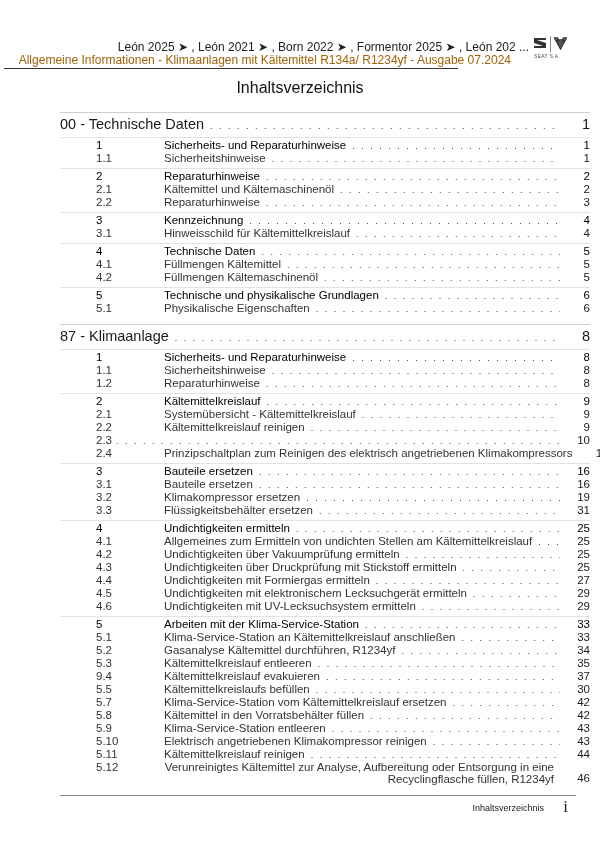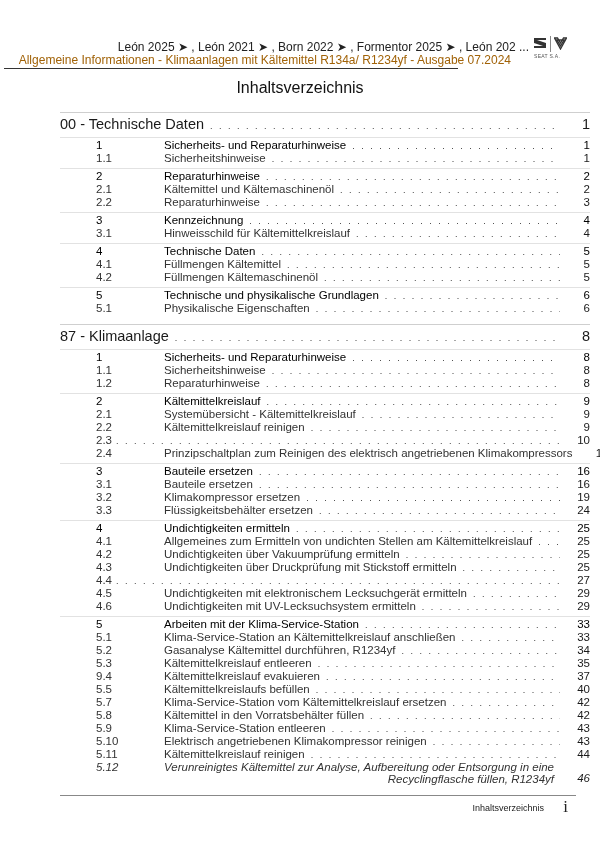--- a/index.html
+++ b/index.html
@@ -25,21 +25,21 @@
     .dots::after { content:". . . . . . . . . . . . . . . . . . . . . . . . . . . . . . . . . . . . . . . . . . . . . . . . . . . . . . . . . . . . . . . . . . . . . . . . . . . . . . . . . . . . . . . . . . . . . . . . . . . . . . . . . . . . . . . . . . . . . . . . . . . . . ."; }
     .chapter-row .page { width:30px; text-align:right; }
 
     .entry { display:flex; align-items:baseline; font-size:11.5px; height:13px; line-height:13px; }
     .entry.section { font-size:11.5px; margin-top:3px; border-top:1px solid #e2e2e2; padding-top:0; height:15px; line-height:15px; }
     .entry .num { width:56px; padding-left:36px; flex-shrink:0; white-space:nowrap; }
     .entry .label { white-space:nowrap; padding-right:6px; padding-left:0;margin-left:48px; }
     .entry .page { width:30px; text-align:right; flex-shrink:0; }
     .entry.sub .num, .entry.sub .label { color:#333; }
     .entry.section .num, .entry.section .label, .entry.section .page { color:#000; }
-    .entry.multi { height:auto; align-items:flex-end;font-style:italic; }
+    .entry.multi { height:auto; align-items:flex-end; }
     .entry.multi .label { white-space:normal; width:430px; line-height:12px;text-align:right; }
 
     .footer-rule { position:absolute; left:60px; top:795px; width:516px; height:1px; background:#888; }
     .footer-text { position:absolute; right:56px; top:803px; font-size:9px; color:#222; }
     .footer-i { position:absolute; right:32px; top:797px; font-size:17px; color:#222; font-family:"Liberation Serif", serif; }
   </style>
 </head>
 <body>
 
 <div class="header">
@@ -206,21 +206,21 @@
       <div class="entry sub">
         <span class="num">3.2</span>
         <span class="label">Klimakompressor ersetzen</span>
         <span class="dots"></span>
         <span class="page">19</span>
       </div>
       <div class="entry sub">
         <span class="num">3.3</span>
         <span class="label">Flüssigkeitsbehälter ersetzen</span>
         <span class="dots"></span>
-        <span class="page">24</span>
+        <span class="page">31</span>
       </div>
       <div class="entry section">
         <span class="num">4</span>
         <span class="label">Undichtigkeiten ermitteln</span>
         <span class="dots"></span>
         <span class="page">25</span>
       </div>
       <div class="entry sub">
         <span class="num">4.1</span>
         <span class="label">Allgemeines zum Ermitteln von undichten Stellen am Kältemittelkreislauf</span>
@@ -234,20 +234,21 @@
         <span class="page">25</span>
       </div>
       <div class="entry sub">
         <span class="num">4.3</span>
         <span class="label">Undichtigkeiten über Druckprüfung mit Stickstoff ermitteln</span>
         <span class="dots"></span>
         <span class="page">25</span>
       </div>
       <div class="entry sub">
         <span class="num">4.4</span>
+        <span class="label">Undichtigkeiten mit Formiergas ermitteln</span>
         <span class="dots"></span>
         <span class="page">27</span>
       </div>
       <div class="entry sub">
         <span class="num">4.5</span>
         <span class="label">Undichtigkeiten mit elektronischem Lecksuchgerät ermitteln</span>
         <span class="dots"></span>
         <span class="page">29</span>
       </div>
       <div class="entry sub">
@@ -283,21 +284,21 @@
       <div class="entry sub">
         <span class="num">9.4</span>
         <span class="label">Kältemittelkreislauf evakuieren</span>
         <span class="dots"></span>
         <span class="page">37</span>
       </div>
       <div class="entry sub">
         <span class="num">5.5</span>
         <span class="label">Kältemittelkreislaufs befüllen</span>
         <span class="dots"></span>
-        <span class="page">40</span>
+        <span class="page">30</span>
       </div>
       <div class="entry sub">
         <span class="num">5.7</span>
         <span class="label">Klima-Service-Station vom Kältemittelkreislauf ersetzen</span>
         <span class="dots"></span>
         <span class="page">42</span>
       </div>
       <div class="entry sub">
         <span class="num">5.8</span>
         <span class="label">Kältemittel in den Vorratsbehälter füllen</span>

